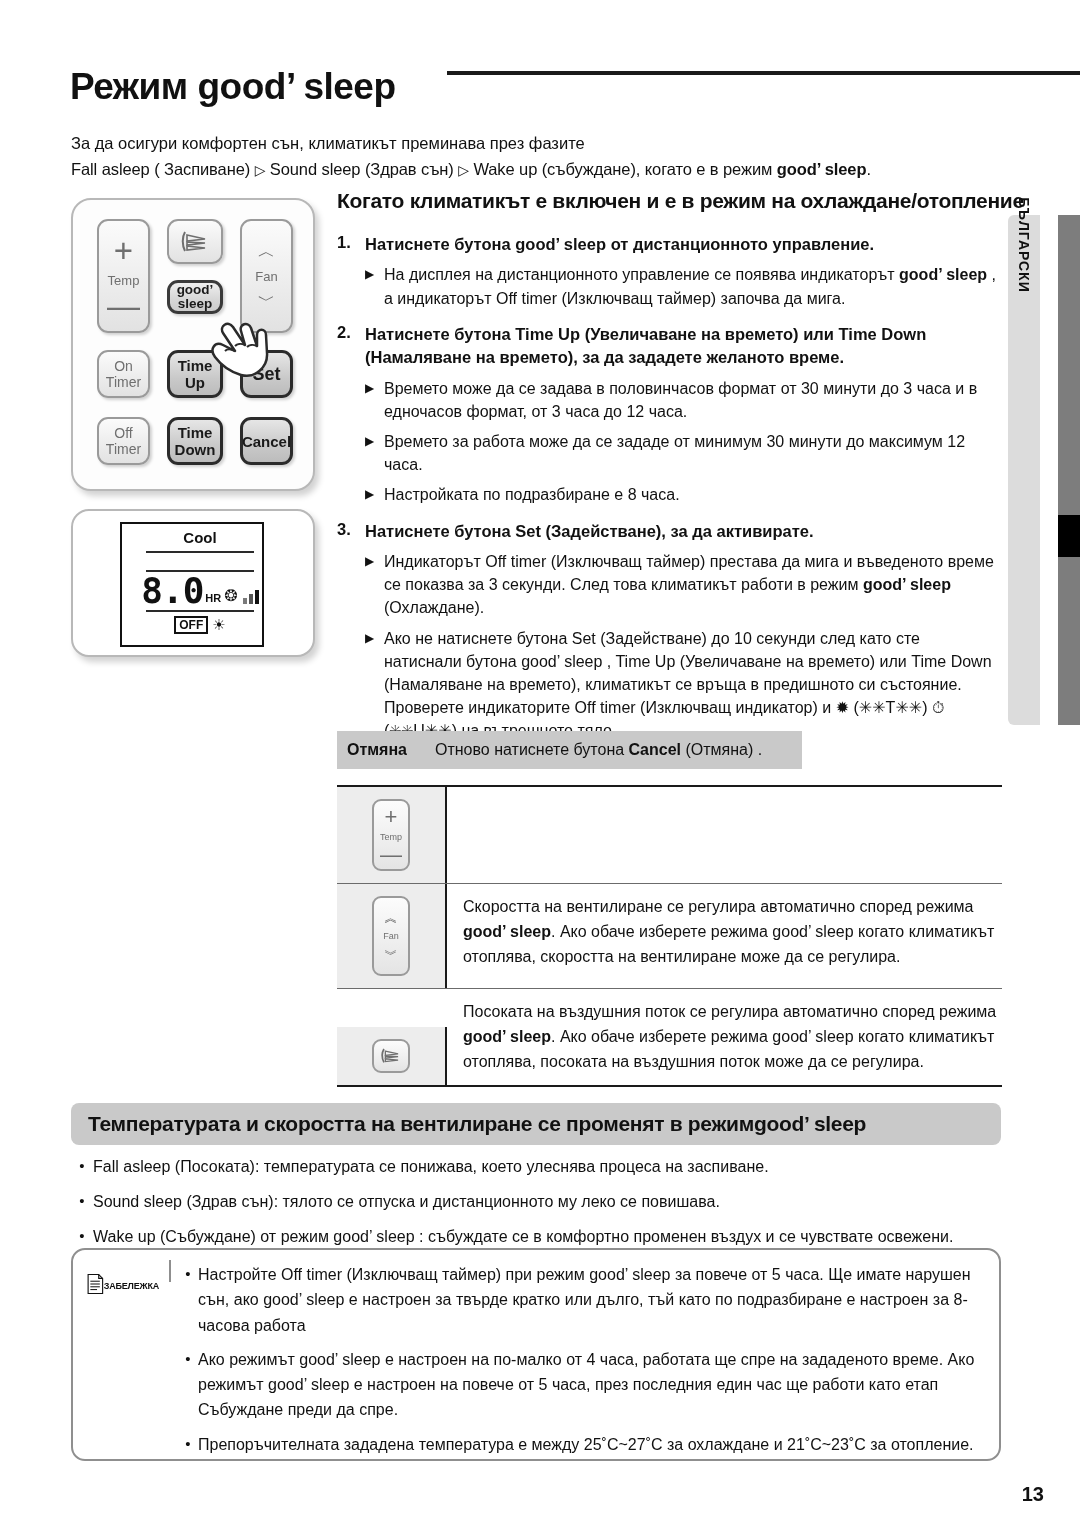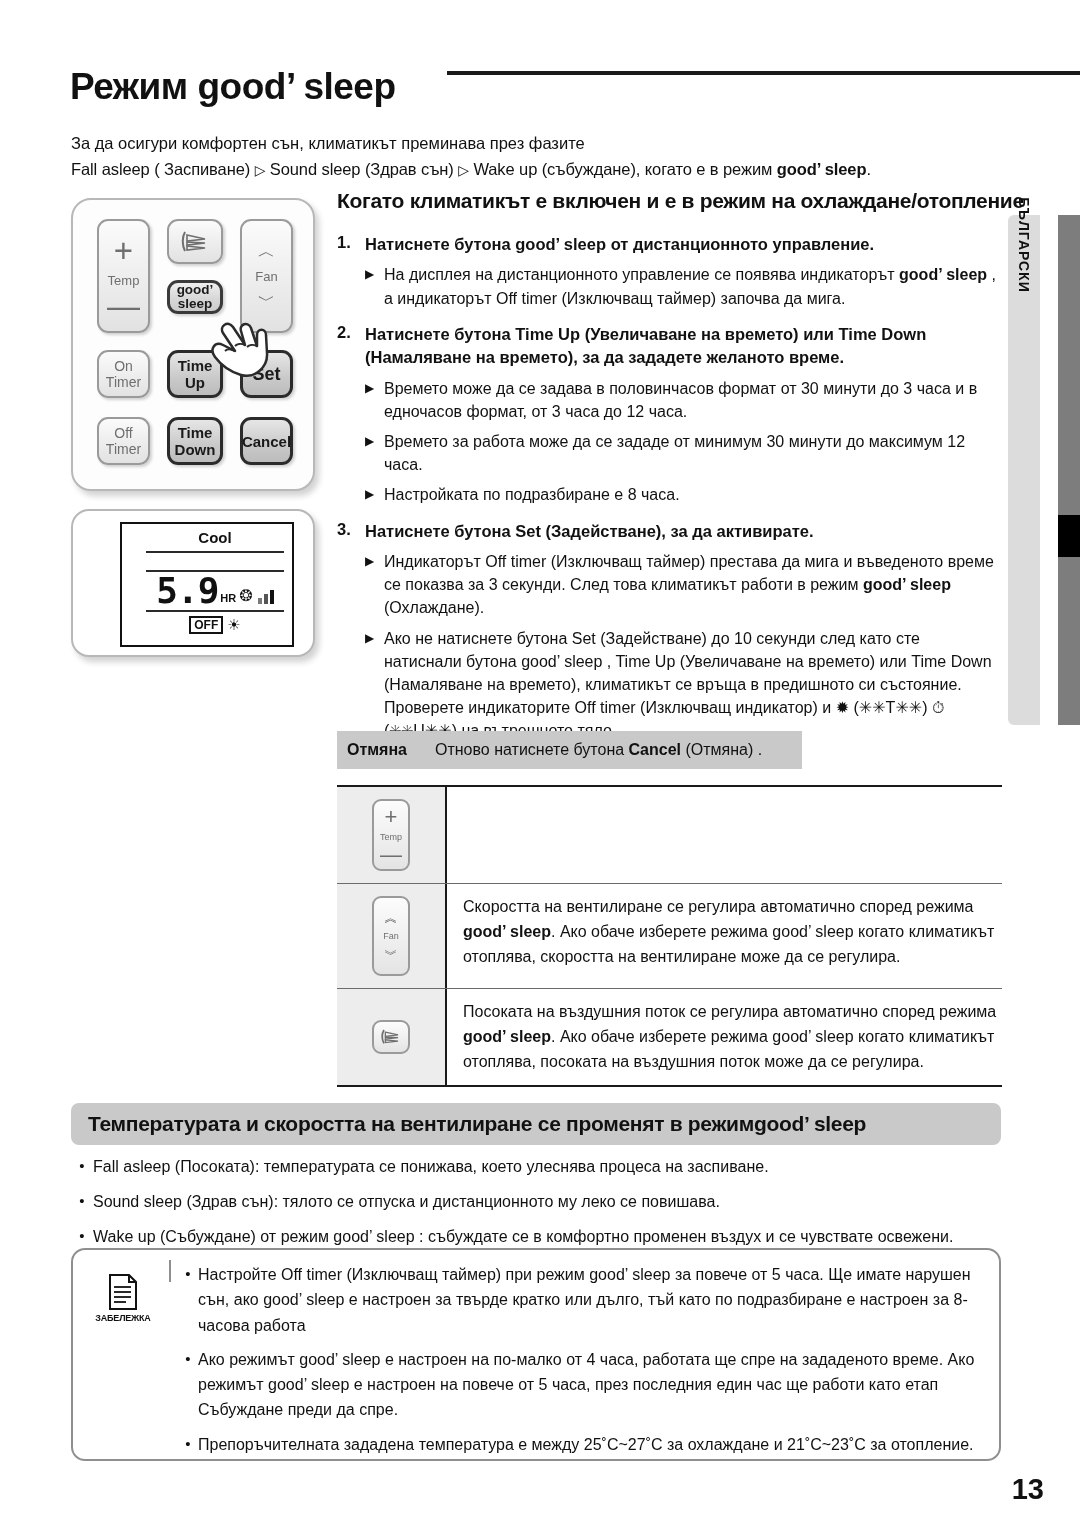--- a/index.html
+++ b/index.html
@@ -109,21 +109,21 @@
   }
 
   
   .lcd-outer{
     position:absolute; left:71px; top:509px;
     width:244px; height:148px;
     background:#fff; border:2px solid #b8b8b8; border-radius:18px;
     box-shadow:4px 5px 6px rgba(0,0,0,0.18);
   }
   .lcd-inner{
-    position:absolute; left:47px; top:11px; width:174px; height:125px;
+    position:absolute; left:47px; top:11px; width:144px; height:125px;
     border:2px solid #111; background:#fff;padding-left:16px;
   }
   .lcd-mode{ text-align:center; font-size:15px; font-weight:bold; margin-top:5px; }
   .lcd-l1{ height:2px; background:#2a2a2a; margin:5px 8px 0 8px; }
   .lcd-l2{ height:2px; background:#2a2a2a; margin:17px 8px 0 8px; }
   .lcd-l3{ height:2px; background:#2a2a2a; margin:2px 8px 0 8px; }
   .lcd-row{ display:flex; align-items:flex-end; justify-content:center; margin-top:2px; }
   .lcd-num{ font-family:"DejaVu Sans Mono", monospace; font-size:36px; font-weight:bold;
             letter-spacing:-1px; line-height:34px; }
   .lcd-hr{ font-size:11px; font-weight:bold; margin:0 3px 4px 2px; }
@@ -167,21 +167,21 @@
   }
   .cancel-bar .k{ font-weight:bold; width:98px; padding-left:10px; }
   .cancel-bar .v{ }
 
   
   .ftable{
     position:absolute; left:337px; top:785px; width:665px;
     border-top:2px solid #1a1a1a; border-bottom:2px solid #1a1a1a;
   }
   .frow{ display:flex; border-bottom:1px solid #6b6b6b; }
-  .frow:last-child{ border-bottom:none; }
+  .frow:last-child{ border-bottom:none;align-items:flex-end; }
   .fcell-ico{
     width:110px; flex:none; background:#ededed;
     display:flex; align-items:center; justify-content:center;
     border-right:2px solid #1a1a1a; padding:12px 0;
   }
   .fcell-txt{ flex:1; padding:11px 4px 11px 16px; font-size:16px; line-height:1.55; }
   .mini{
     border:2px solid #9a9a9a; border-radius:9px;
     background:linear-gradient(180deg,#fcfcfc 0%, #eeeeee 60%, #e4e4e4 100%);
     display:flex; flex-direction:column; align-items:center; justify-content:center;
@@ -209,36 +209,36 @@
   .phases{ position:absolute; left:71px; top:1155px; width:935px; }
   .phases .pb{ display:flex; font-size:16px; line-height:1.5; margin-bottom:11px; }
   .phases .dot{ width:22px; flex:none; text-align:center; font-size:15px; }
 
   
   .notebox{
     position:absolute; left:71px; top:1248px; width:930px; height:213px;
     border:2px solid #8f8f8f; border-radius:14px;
   }
   .note-ico{
-    position:absolute; left:14px; top:24px; width:72px;
-    display:flex; flex-direction:column; align-items:center;
+    position:absolute; left:14px; top:16px; width:72px;
+    display:flex; flex-direction:row; align-items:center;
   }
   .note-ico .doc{ width:30px; height:36px; }
   .note-ico .cap{ font-size:9px; font-weight:bold; margin-top:3px; letter-spacing:-0.2px; }
   .note-div{
     position:absolute; left:96px; top:10px; width:2px; height:22px; background:#8f8f8f;
   }
   .note-body{ position:absolute; left:105px; top:12px; right:18px; }
   .note-body .nb{ display:flex; font-size:16px; line-height:1.58; margin-bottom:9px; }
   .note-body .dot{ width:20px; flex:none; text-align:center; font-size:15px; }
 
   
   .pageno{
     position:absolute; right:36px; bottom:26px;
-    font-size:29px; font-weight:bold;
+    font-size:20px; font-weight:bold;
   }
 </style>
 </head>
 <body>
 
 <div class="top-rule"></div>
 
 <div class="page-title">
   <span>Режим </span><span class="gs-title">good’ sleep</span>
 </div>
@@ -322,21 +322,21 @@
     <path d="M56 41 C52 39, 48 40, 46 42" fill="none" stroke="#2b2b2b" stroke-width="2"></path>
   </svg>
 </div>
 
 <div class="lcd-outer">
   <div class="lcd-inner">
     <div class="lcd-mode">Cool</div>
     <div class="lcd-l1"></div>
     <div class="lcd-l2"></div>
     <div class="lcd-row">
-      <span class="lcd-num">5.9</span>
+      <span class="lcd-num">8.0</span>
       <span class="lcd-hr">HR</span>
       <span class="lcd-fan">❂</span>
       <span class="bars">
           <i></i>
           <i></i>
           <i></i>
         </span>
     </div>
     <div class="lcd-l3"></div>
     <div class="lcd-bottom">

